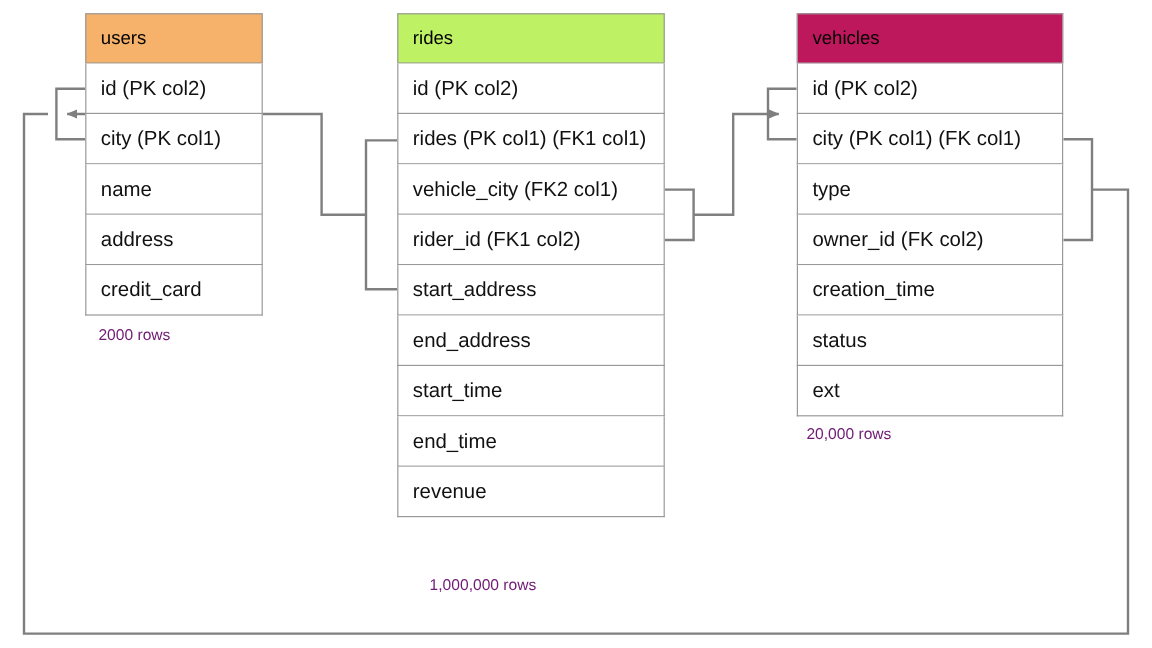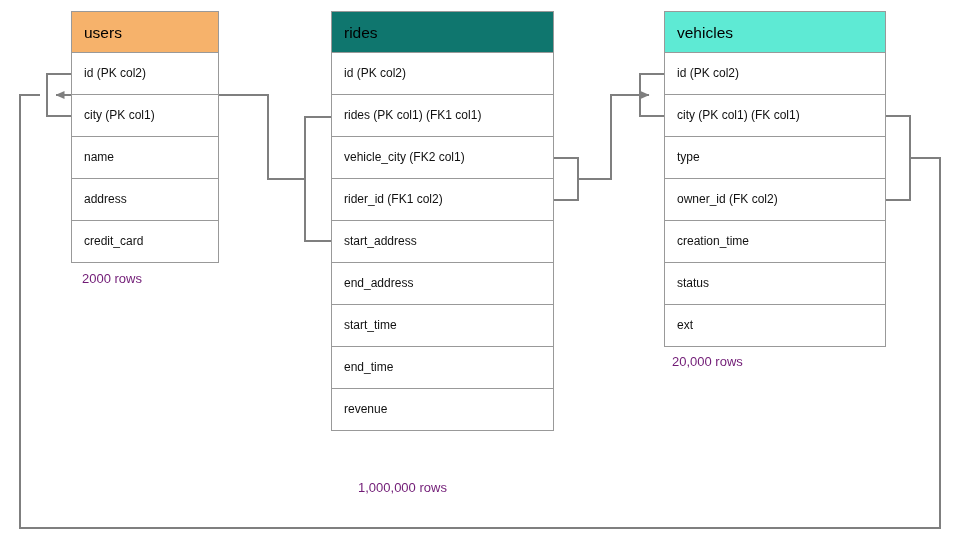--- a/index.html
+++ b/index.html
@@ -47,21 +47,21 @@
     border: 1px solid #999999;
     white-space: nowrap;
     overflow: hidden;
   }
 
   .entity-field {
     box-sizing: border-box;
     height: 42px;
     line-height: 41px;
     padding: 0 0 0 12px;
-    font-size: 12px;
+    font-size: 17px;
     color: #111111;
     background: #ffffff;
     border: 1px solid #999999;
     border-top: none;
     white-space: nowrap;
     overflow: hidden;
   }
 
   .row-count {
     position: absolute;
@@ -107,35 +107,35 @@
     <div class="entity-header" style="background:#f6b26b;">users</div>
     <div class="entity-field">id (PK col2)</div>
     <div class="entity-field">city (PK col1)</div>
     <div class="entity-field">name</div>
     <div class="entity-field">address</div>
     <div class="entity-field">credit_card</div>
   </div>
   <div class="row-count" style="left:82px; top:271px;">2000 rows</div>
 
   <div class="entity-table" style="left:331px; top:11px; width:223px;">
-    <div class="entity-header" style="background:#0f766e;">rides</div>
+    <div class="entity-header" style="background:#bef264;">rides</div>
     <div class="entity-field">id (PK col2)</div>
     <div class="entity-field">rides (PK col1) (FK1 col1)</div>
     <div class="entity-field">vehicle_city (FK2 col1)</div>
     <div class="entity-field">rider_id (FK1 col2)</div>
     <div class="entity-field">start_address</div>
     <div class="entity-field">end_address</div>
     <div class="entity-field">start_time</div>
     <div class="entity-field">end_time</div>
     <div class="entity-field">revenue</div>
   </div>
   <div class="row-count" style="left:340px; top:480px;margin-left:18px;">1,000,000 rows</div>
 
   <div class="entity-table" style="left:664px; top:11px; width:222px;">
-    <div class="entity-header" style="background:#5eead4;">vehicles</div>
+    <div class="entity-header" style="background:#be185d;">vehicles</div>
     <div class="entity-field">id (PK col2)</div>
     <div class="entity-field">city (PK col1) (FK col1)</div>
     <div class="entity-field">type</div>
     <div class="entity-field">owner_id (FK col2)</div>
     <div class="entity-field">creation_time</div>
     <div class="entity-field">status</div>
     <div class="entity-field">ext</div>
   </div>
   <div class="row-count" style="left:672px; top:354px;">20,000 rows</div>
 

